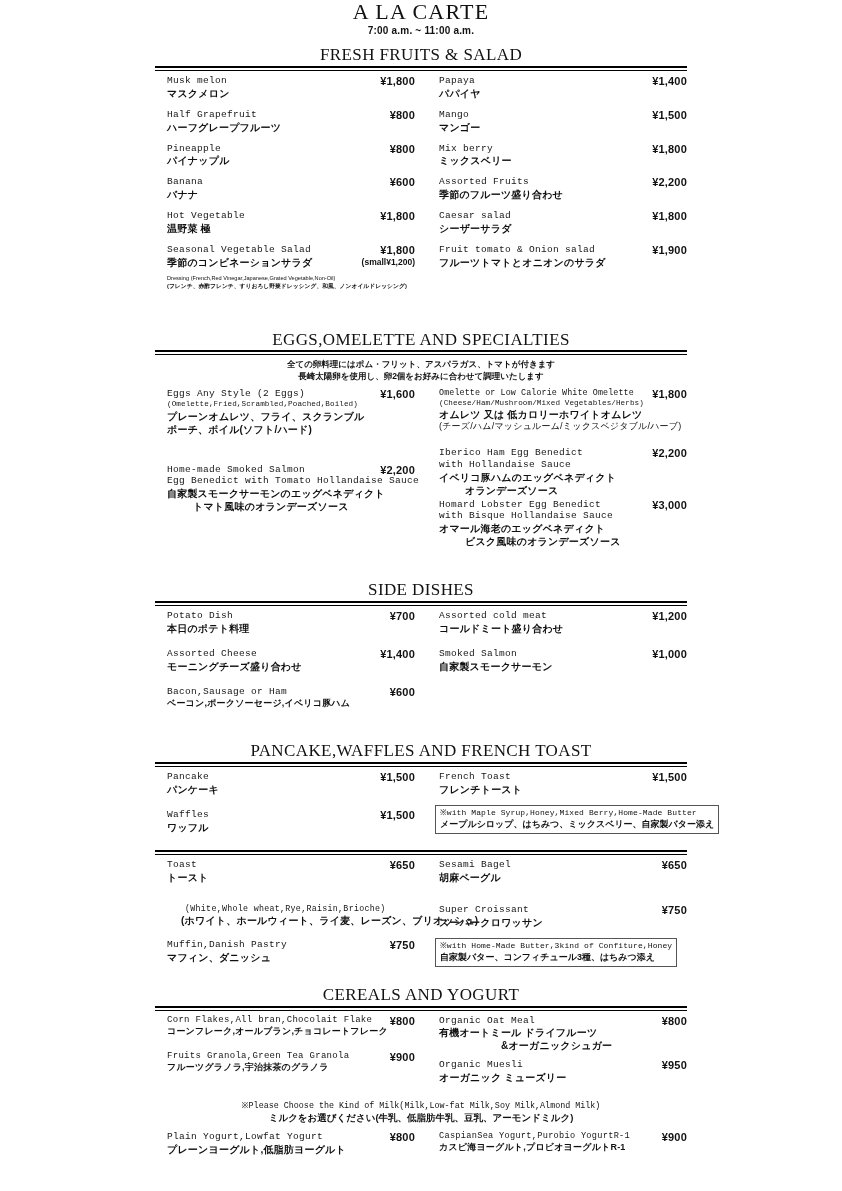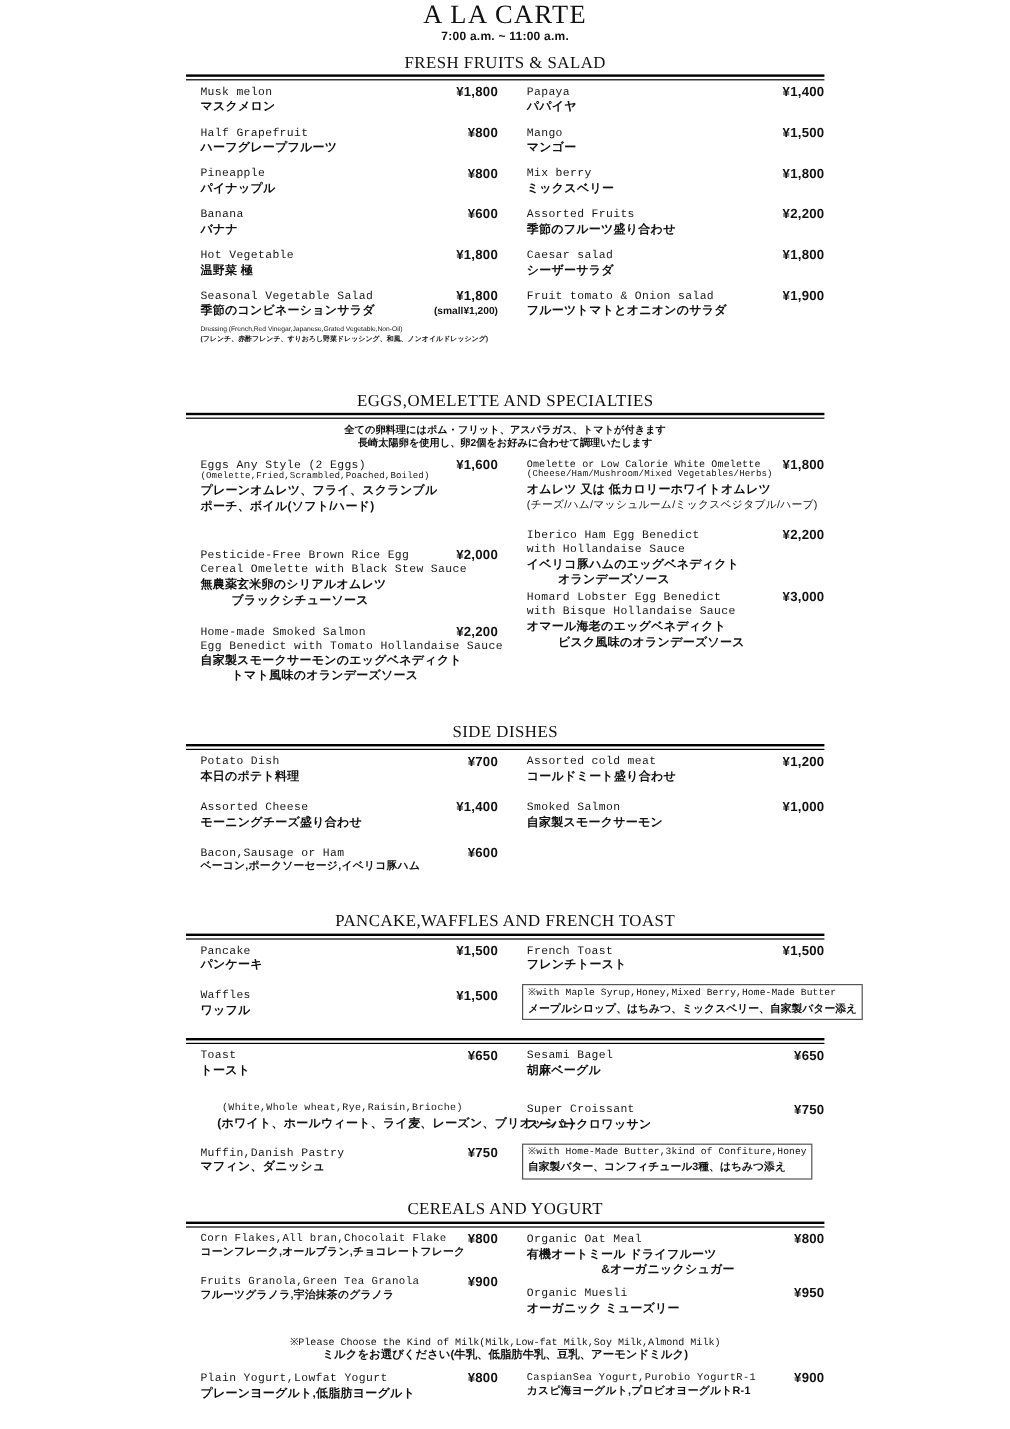--- a/index.html
+++ b/index.html
@@ -43,21 +43,21 @@
     font-size: 10px;
     font-weight: bold;
     letter-spacing: 0.2px;
     margin-top: 2px;
   }
 
   
   .section-head {
     text-align: center;
     font-family: "Liberation Serif", serif;
-    font-size: 14px;
+    font-size: 17px;
     letter-spacing: 0.4px;
     margin-top: 10px;
     line-height: 1.1;
   }
   .section-head.tight { margin-top: 7px; }
   .rule-double {
     border-top: 2px solid #000;
     border-bottom: 1px solid #000;
     height: 2px;
     margin-top: 1px;
@@ -278,27 +278,20 @@
 
   <div class="cols">
     <div class="col left">
       <div class="item" style="margin-bottom:28px">
         <div class="en">Eggs Any Style (2 Eggs)</div>
         <div class="en small">(Omelette,Fried,Scrambled,Poached,Boiled)</div>
         <div class="jp">プレーンオムレツ、フライ、スクランブル</div>
         <div class="jp">ポーチ、ボイル(ソフト/ハード)</div>
         <div class="price">¥1,600</div>
       </div>
-      <div class="item" style="margin-bottom:14px">
-        <div class="en">Pesticide-Free Brown Rice Egg</div>
-        <div class="en">Cereal Omelette with Black Stew Sauce</div>
-        <div class="jp">無農薬玄米卵のシリアルオムレツ</div>
-        <div class="jp indent">ブラックシチューソース</div>
-        <div class="price">¥2,000</div>
-      </div>
       <div class="item">
         <div class="en">Home-made Smoked Salmon</div>
         <div class="en">Egg Benedict with Tomato Hollandaise Sauce</div>
         <div class="jp">自家製スモークサーモンのエッグベネディクト</div>
         <div class="jp indent">トマト風味のオランデーズソース</div>
         <div class="price">¥2,200</div>
       </div>
     </div>
 
     <div class="col right">

